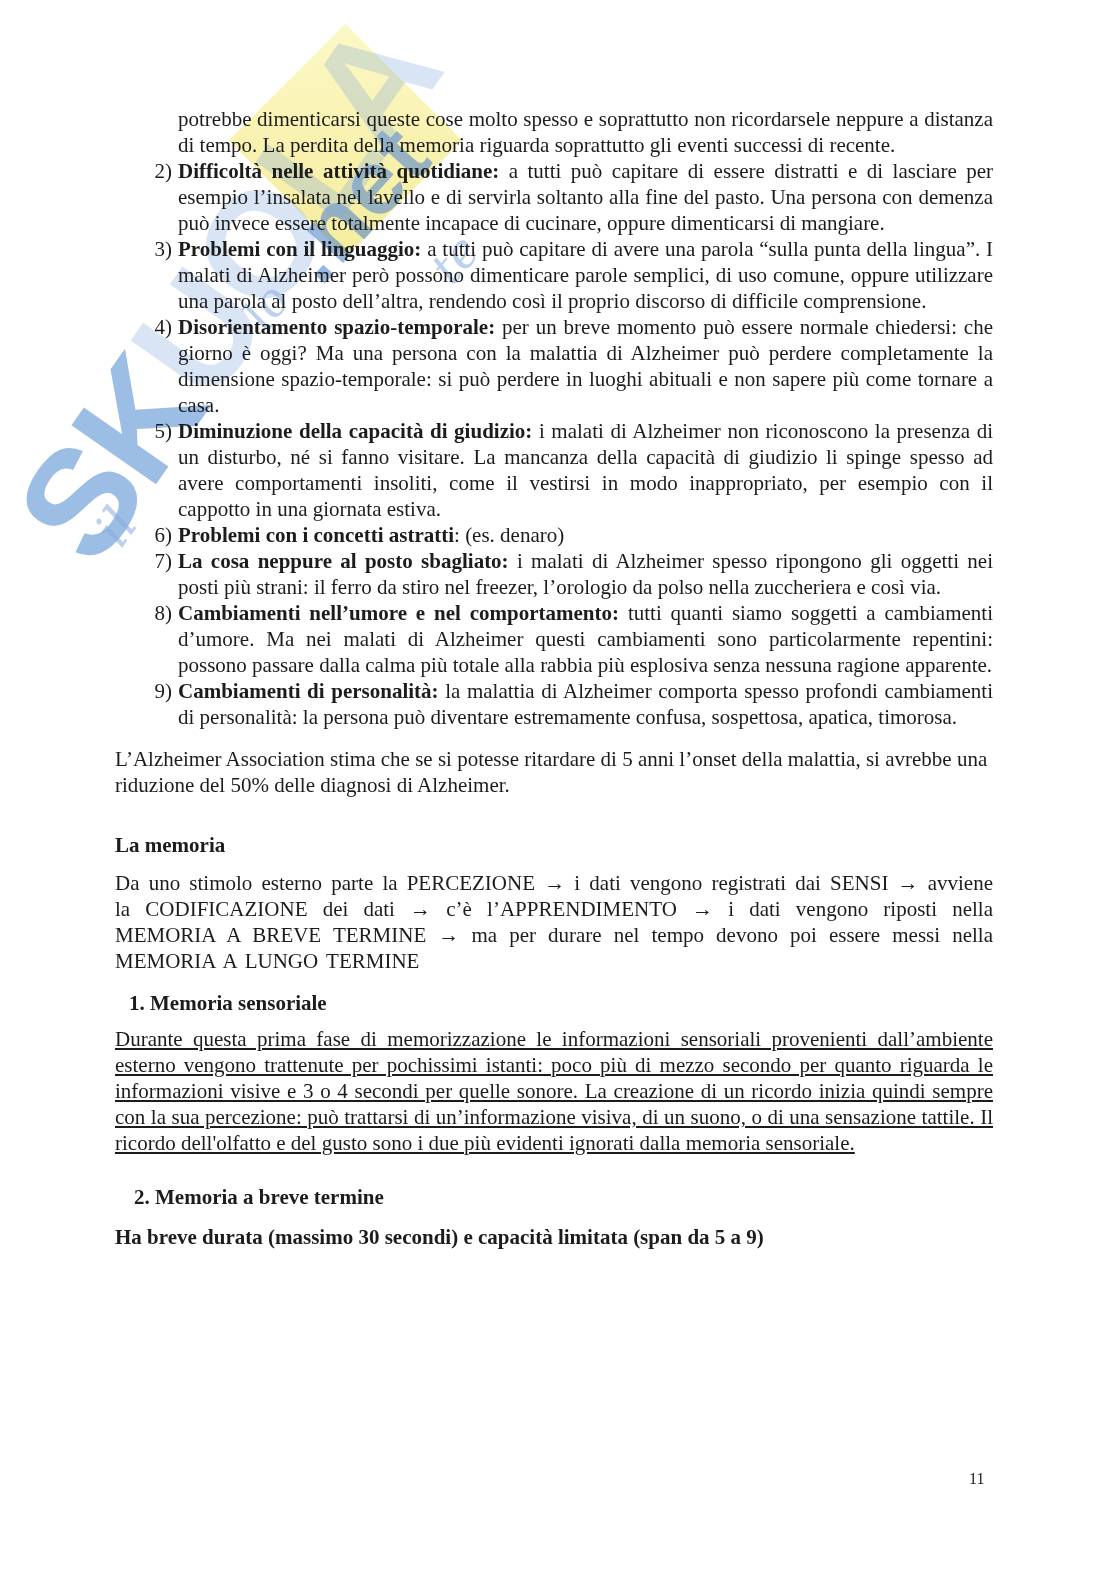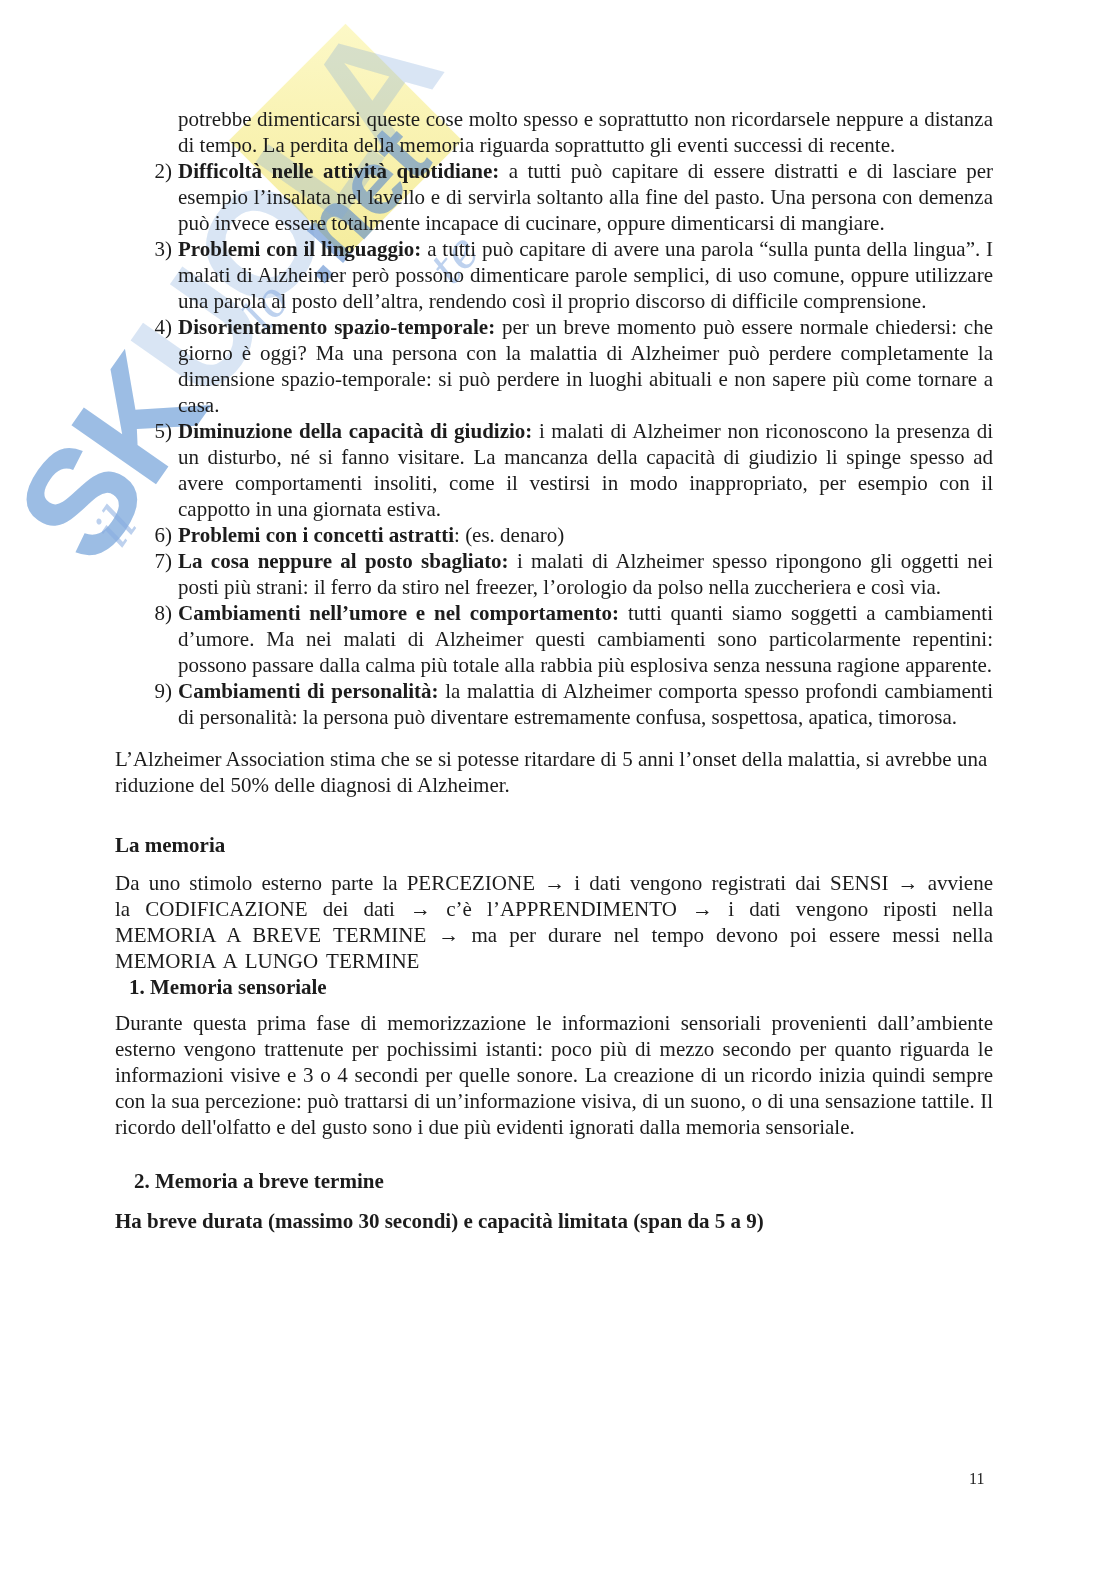--- a/index.html
+++ b/index.html
@@ -52,24 +52,24 @@
     position:absolute; left:115px; top:106px; width:878px;
     font-size:21px; line-height:26px; z-index:1;
   }
   .hang { position:relative; padding-left:63px; text-align:justify; }
   .li .num { position:absolute; left:0; top:0; width:57px; text-align:right; }
   .li .lead { font-weight:bold; }
   .para { margin:0; }
   .note { margin-top:16px; }
   h3 { font-size:21px; line-height:26px; margin:0; font-weight:bold; }
   .h-memoria   { margin-top:34px; }
-  .h-num1      { padding-left:14px; }
+  .h-num1      { margin-top:16px; padding-left:14px; }
   .h-num2      { margin-top:28px; padding-left:19px; }
   .percezione  { margin-top:12px; text-align:justify; word-spacing:3px; }
-  .durante     { margin-top:10px; text-align:justify; }
+  .durante     { margin-top:10px; text-align:justify;text-decoration:underline; }
   .breve       { margin-top:14px;font-weight:bold; }
   .just        { text-align:justify; }
   .page-number { position:absolute; left:969px; top:1470px; font-size:16px; z-index:1; }
 </style>
 </head>
 <body>
 
 <div class="page">
 
   <div class="watermark">

